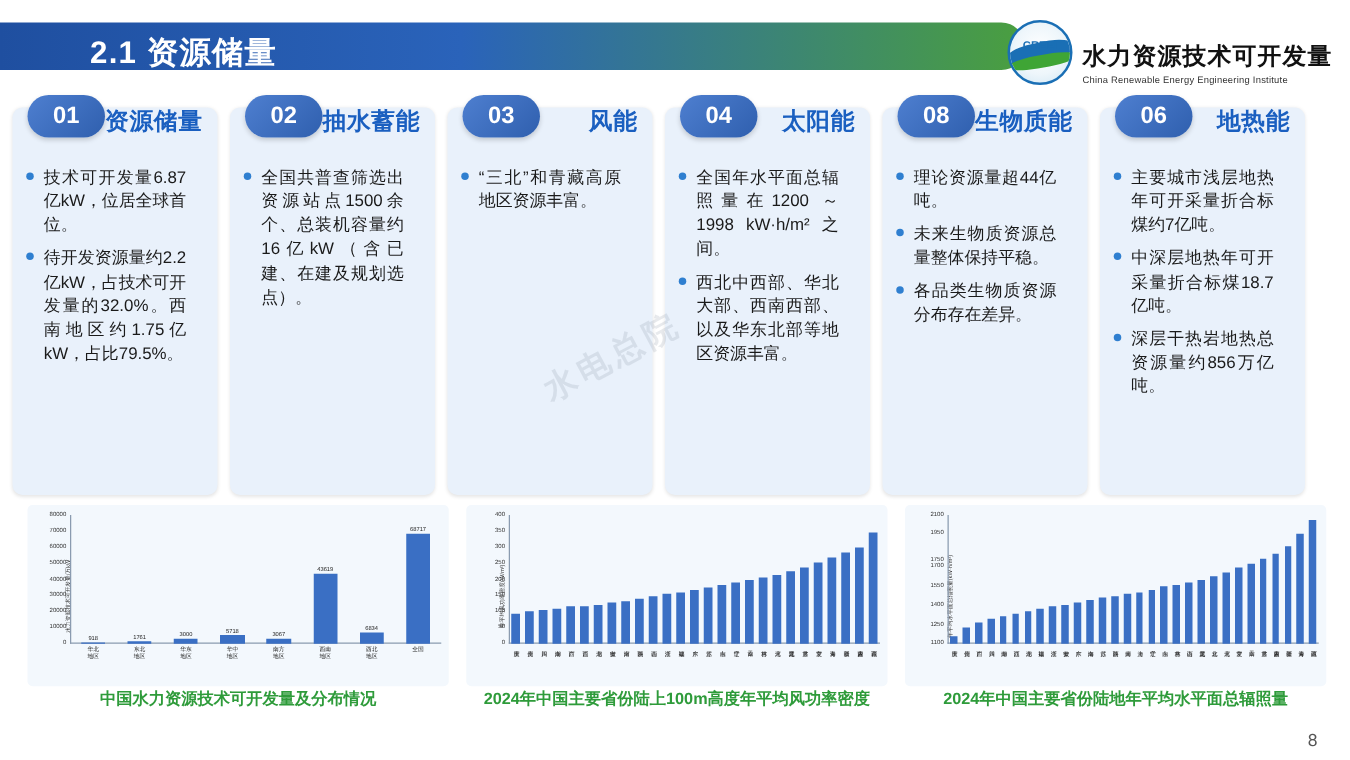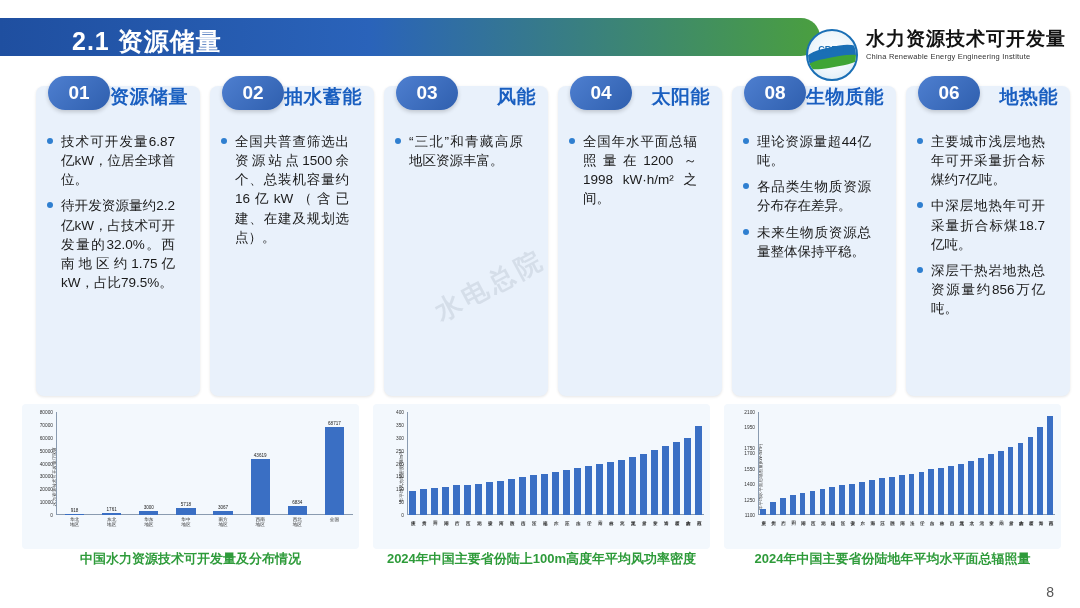--- a/index.html
+++ b/index.html
@@ -13,42 +13,42 @@
   .header{position:absolute;left:0;top:0;width:1080px;height:64px;}
   .hdr-bar{
     position:absolute;left:0;top:18px;width:820px;height:38px;
     background:linear-gradient(90deg,#1f4fa0 0%,#2a63ba 45%,#4a9f3f 100%);
     border-radius:0 19px 19px 0;
   }
   .hdr-title{
     position:absolute;left:72px;top:25px;
     color:#ffffff;font-size:25px;font-weight:bold;letter-spacing:1px;
   }
-  .logo-wrap{position:absolute;right:14px;top:29px;display:flex;align-items:flex-start;gap:8px;}
+  .logo-wrap{position:absolute;right:14px;top:16px;display:flex;align-items:flex-end;gap:8px;}
   .logo-mark{
     width:48px;height:48px;border-radius:50%;
     background:radial-gradient(circle at 50% 45%,#ffffff 0%,#eef6fb 55%,#cfe6f3 100%);
     border:2px solid #1a6fb5;position:relative;overflow:hidden;
     display:flex;align-items:center;justify-content:center;
   }
   .logo-mark .swoosh{
     position:absolute;left:-4px;top:16px;width:56px;height:16px;
     background:#1a6fb5;border-radius:50%/60%;transform:rotate(-12deg);
   }
   .logo-mark .swoosh2{
     position:absolute;left:-2px;top:26px;width:56px;height:10px;
     background:#3fa535;border-radius:50%/60%;transform:rotate(-10deg);
   }
   .logo-mark .txt{position:relative;z-index:2;color:#1a6fb5;font-size:9px;font-weight:bold;margin-top:-12px;}
   .logo-text{display:flex;flex-direction:column;justify-content:center;}
   .logo-cn{font-size:19px;font-weight:bold;color:#111;letter-spacing:1px;line-height:1.1;}
   .logo-en{font-size:7.5px;color:#333;letter-spacing:.2px;margin-top:2px;}
 
   
-  .cards{position:absolute;left:36px;top:86px;width:1040px;height:310px;display:flex;gap:10px;}
+  .cards{position:absolute;left:10px;top:86px;width:1040px;height:310px;display:flex;gap:10px;}
   .card{
     width:164px;background:#e9f1fb;border-radius:8px;position:relative;
     box-shadow:0 1px 3px rgba(0,0,0,.10);
   }
   .card .chip{
     position:absolute;left:12px;top:-10px;width:62px;height:34px;border-radius:17px;
     background:linear-gradient(135deg,#4e7fd0,#2f5fae);
     color:#fff;font-size:19px;font-weight:bold;
     display:flex;align-items:center;justify-content:center;
     box-shadow:0 2px 4px rgba(0,0,0,.18);
@@ -145,30 +145,31 @@
     <ul>
       <li>“三北”和青藏高原地区资源丰富。</li>
     </ul>
   </div>
 
   <div class="card">
     <div class="chip">04</div>
     <div class="ctitle">太阳能</div>
     <ul>
       <li>全国年水平面总辐照量在1200 ～ 1998 kW·h/m² 之间。</li>
+      <li>西北中西部、华北大部、西南西部、以及华东北部等地区资源丰富。</li>
     </ul>
   </div>
 
   <div class="card">
     <div class="chip">08</div>
     <div class="ctitle">生物质能</div>
     <ul>
       <li>理论资源量超44亿吨。</li>
+      <li>未来生物质资源总量整体保持平稳。</li>
       <li>各品类生物质资源分布存在差异。</li>
-      <li>未来生物质资源总量整体保持平稳。</li>
     </ul>
   </div>
 
   <div class="card">
     <div class="chip">06</div>
     <div class="ctitle">地热能</div>
     <ul>
       <li>主要城市浅层地热年可开采量折合标煤约7亿吨。</li>
       <li>中深层地热年可开采量折合标煤18.7亿吨。</li>
       <li>深层干热岩地热总资源量约856万亿吨。</li>

